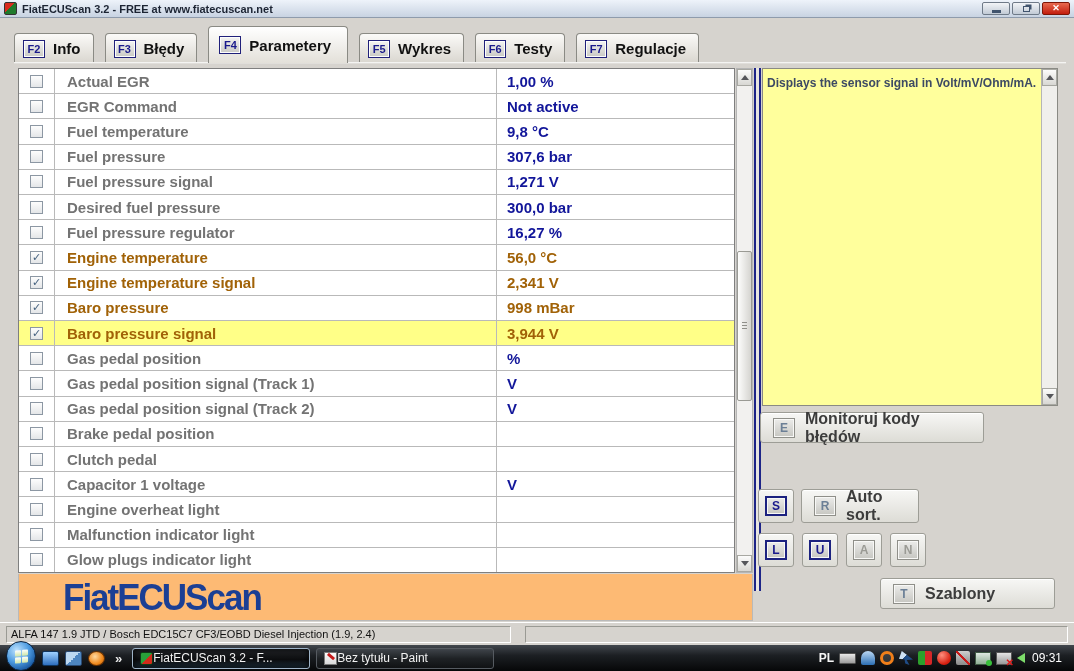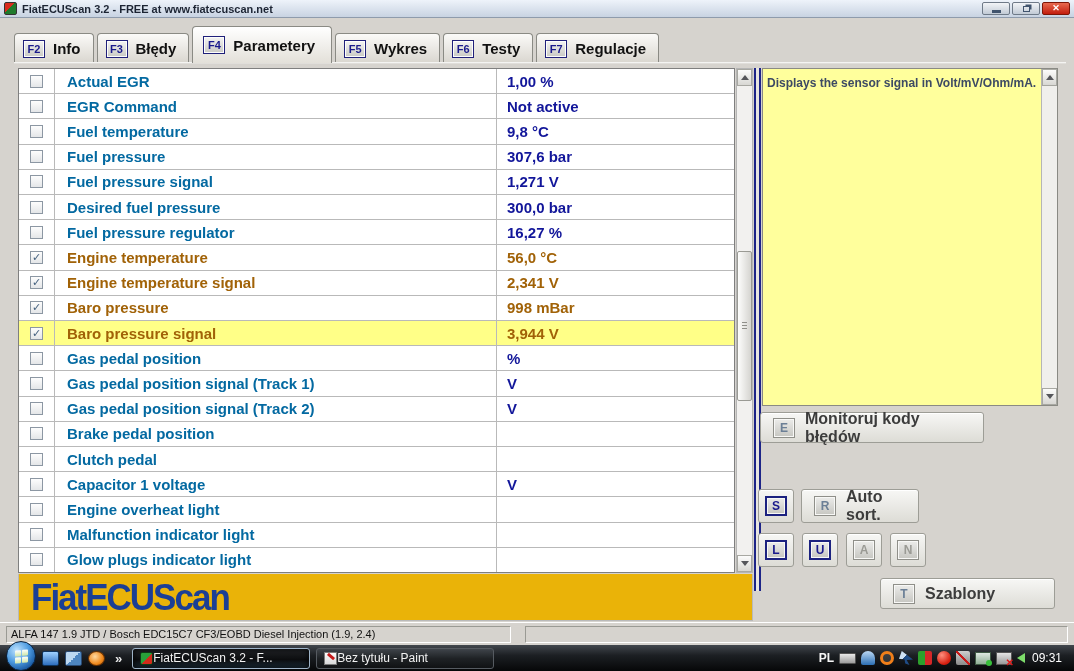--- a/index.html
+++ b/index.html
@@ -18,38 +18,38 @@
   .minglyph { width:9px; height:3px; background:#41546e; margin-top:5px; }
   .restoreglyph { width:7px; height:6px; border:1px solid #41546e; box-shadow:2px -2px 0 -0.5px #41546e; }
 
   
   .app { position:relative; height:627px; background:#d6d3ce; }
 
   
   .tabstrip { position:absolute; left:14px; top:7px; right:0; height:38px; display:flex; align-items:flex-end; }
   .tab { display:flex; align-items:center; gap:8px; padding:0 12px 0 8px; height:30px;
          background:linear-gradient(#fbfaf8,#d9d6cf); border:1px solid #8a8a84; border-bottom:none;
-         border-radius:4px 4px 0 0; margin-right:3px; font-size:15px; font-weight:bold; color:#111; cursor:default; }
+         border-radius:4px 4px 0 0; margin-right:11px; font-size:15px; font-weight:bold; color:#111; cursor:default; }
   .tab.active { height:37px; background:linear-gradient(#ffffff,#e3e0d9); position:relative; z-index:3; padding:0 16px 0 10px; }
   .fkey { display:inline-block; min-width:22px; height:18px; line-height:16px; text-align:center;
           background:linear-gradient(#f4f4f2,#c9c9c4); border:1px solid #20207a; box-shadow:inset 0 0 0 1px #fdfdfd;
           color:#1a1a8c; font-size:11px; font-weight:bold; }
   .content-top { position:absolute; left:14px; right:8px; top:44px; height:2px; background:linear-gradient(#ffffff,#d6d3ce); z-index:1; }
 
   
   .ptable { position:absolute; left:18px; top:50px; width:717px; height:505px; background:#fff;
             border:1px solid #7f7f7f; display:flex; flex-direction:column; }
   .prow { flex:1; display:flex; align-items:center; border-bottom:1px solid #b9b9b9; background:#fff; overflow:hidden; }
   .prow:last-child { border-bottom:none; }
   .prow.hl { background:#ffff87; }
   .cbcell { width:36px; align-self:stretch; display:flex; align-items:center; justify-content:center; border-right:1px solid #b9b9b9; }
   .checkbox { width:13px; height:13px; border:1px solid #8c97a3; background:linear-gradient(#fdfdfd,#e4e6e8);
               font-family:"DejaVu Sans",sans-serif; font-size:11px; font-weight:bold; color:#44617f;
               display:flex; align-items:center; justify-content:center; line-height:1; }
-  .pname { width:442px; padding-left:12px; font-size:15px; font-weight:bold; color:#0369a1; border-right:1px solid #b9b9b9;
+  .pname { width:442px; padding-left:12px; font-size:15px; font-weight:bold; color:#737373; border-right:1px solid #b9b9b9;
            align-self:stretch; display:flex; align-items:center; white-space:nowrap; }
   .pval { flex:1; padding-left:10px; font-size:15px; font-weight:bold; color:#12169a; white-space:nowrap; }
   .prow.red .pname, .prow.red .pval { color:#a16207; }
 
   
   .vscroll { position:absolute; left:736px; top:50px; width:17px; height:505px; background:#f2f1ef;
              border:1px solid #b5b5b5; display:flex; flex-direction:column; }
   .sb-arrow { height:17px; background:linear-gradient(#fcfcfb,#d8d7d3); border:1px solid #a8a8a2;
               display:flex; align-items:center; justify-content:center; }
   .sb-arrow.down { margin-top:auto; }
@@ -79,22 +79,22 @@
   .kbadge.navy { border:2px solid #1c2280; color:#1a1a8c; line-height:16px; }
   .kbadge.gray { color:#9a9a94; }
   .monitor-btn { position:absolute; left:760px; top:394px; width:224px; height:31px; }
   .s-btn  { position:absolute; left:758px; top:471px; width:36px; height:34px; justify-content:center; padding:0; }
   .autosort-btn { position:absolute; left:801px; top:471px; width:118px; height:34px; }
   .keysrow { position:absolute; left:758px; top:515px; display:flex; gap:8px; }
   .small-btn { width:36px; height:34px; justify-content:center; padding:0; }
   .szablony-btn { position:absolute; left:880px; top:560px; width:175px; height:31px; }
 
   
-  .logostrip { position:absolute; left:18px; top:556px; width:735px; height:47px; background:#eab308; border:1px solid #b9b9b9; border-top:none;
-               display:flex; align-items:center; }
+  .logostrip { position:absolute; left:18px; top:556px; width:735px; height:47px; background:#fdba74; border:1px solid #b9b9b9; border-top:none;
+               display:flex; align-items:center;padding-left:32px; }
   .logo { font-size:35px; font-weight:bold; color:#1b3f94; letter-spacing:-2px; padding-left:12px;
           font-family:"Liberation Sans",sans-serif; transform:scaleY(1.05); }
   .statusbar { position:absolute; left:0; top:604px; width:1074px; height:23px; background:#d6d3ce;
                border-top:1px solid #fff; display:flex; align-items:center; padding:2px 6px; gap:14px; }
   .statuscell { width:505px; height:17px; border:1px solid #9a9a94; border-bottom-color:#fff; border-right-color:#fff;
                 background:#d6d3ce; font-size:11px; color:#111; display:flex; align-items:center; padding-left:4px; white-space:nowrap; }
   .statusfill { flex:1; height:17px; border:1px solid #9a9a94; border-bottom-color:#fff; border-right-color:#fff; }
 
   
   .taskbar { height:26px; background:linear-gradient(#42474d,#1c1f23 40%,#060708); display:flex; align-items:center; padding:0 6px; gap:6px; }

